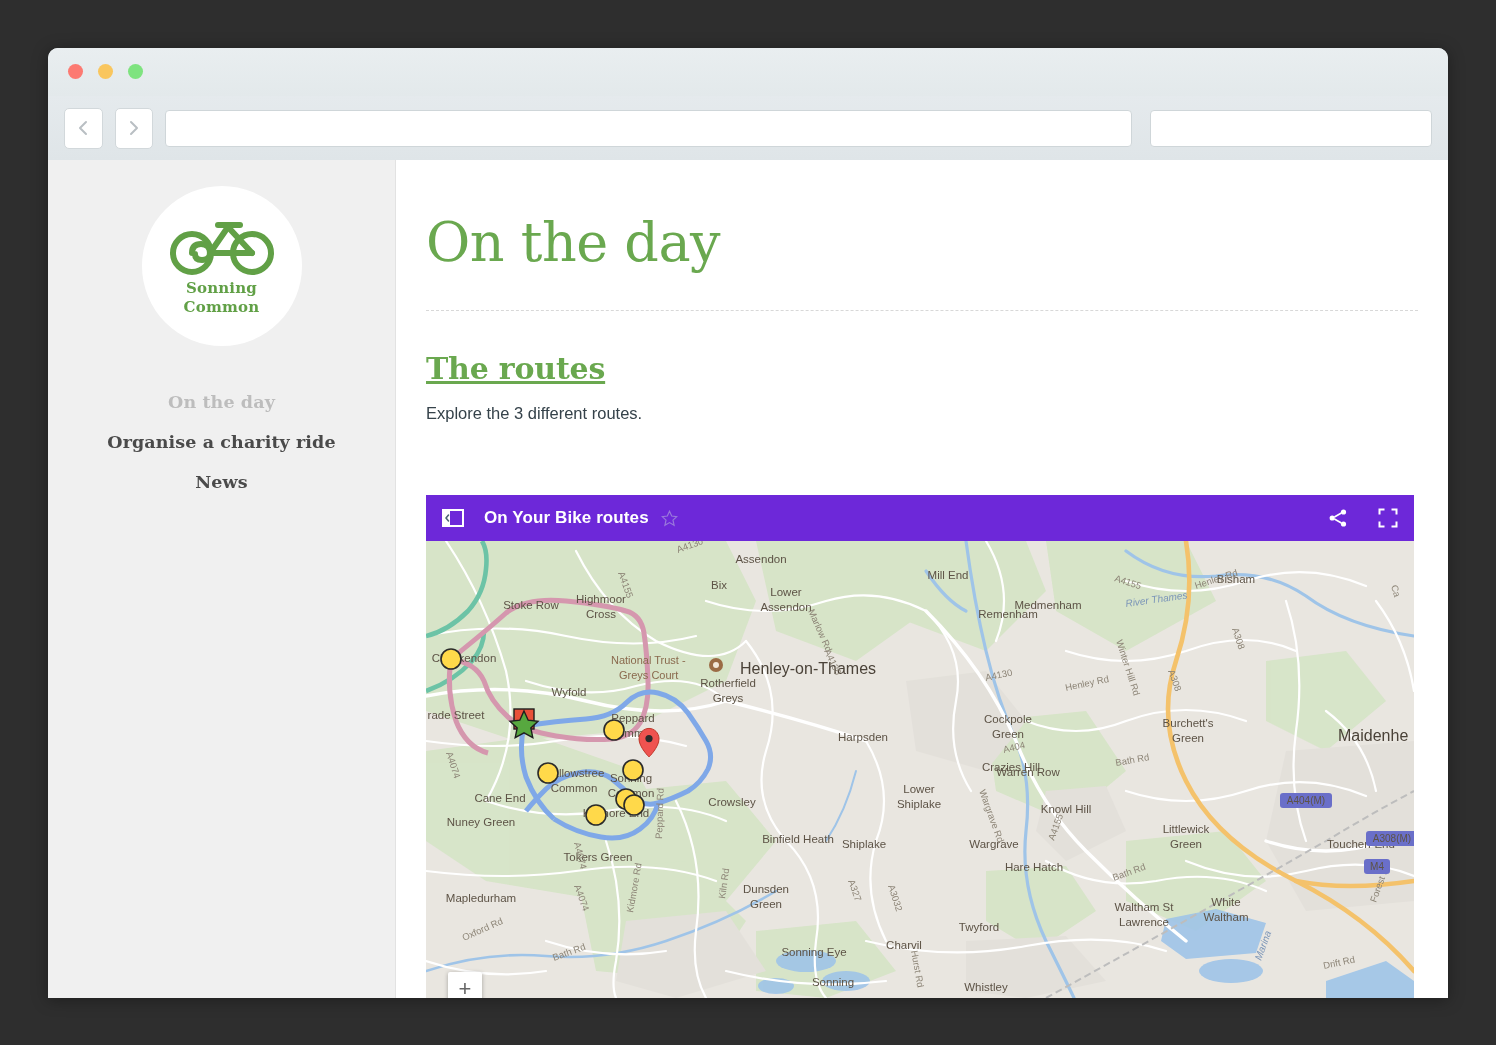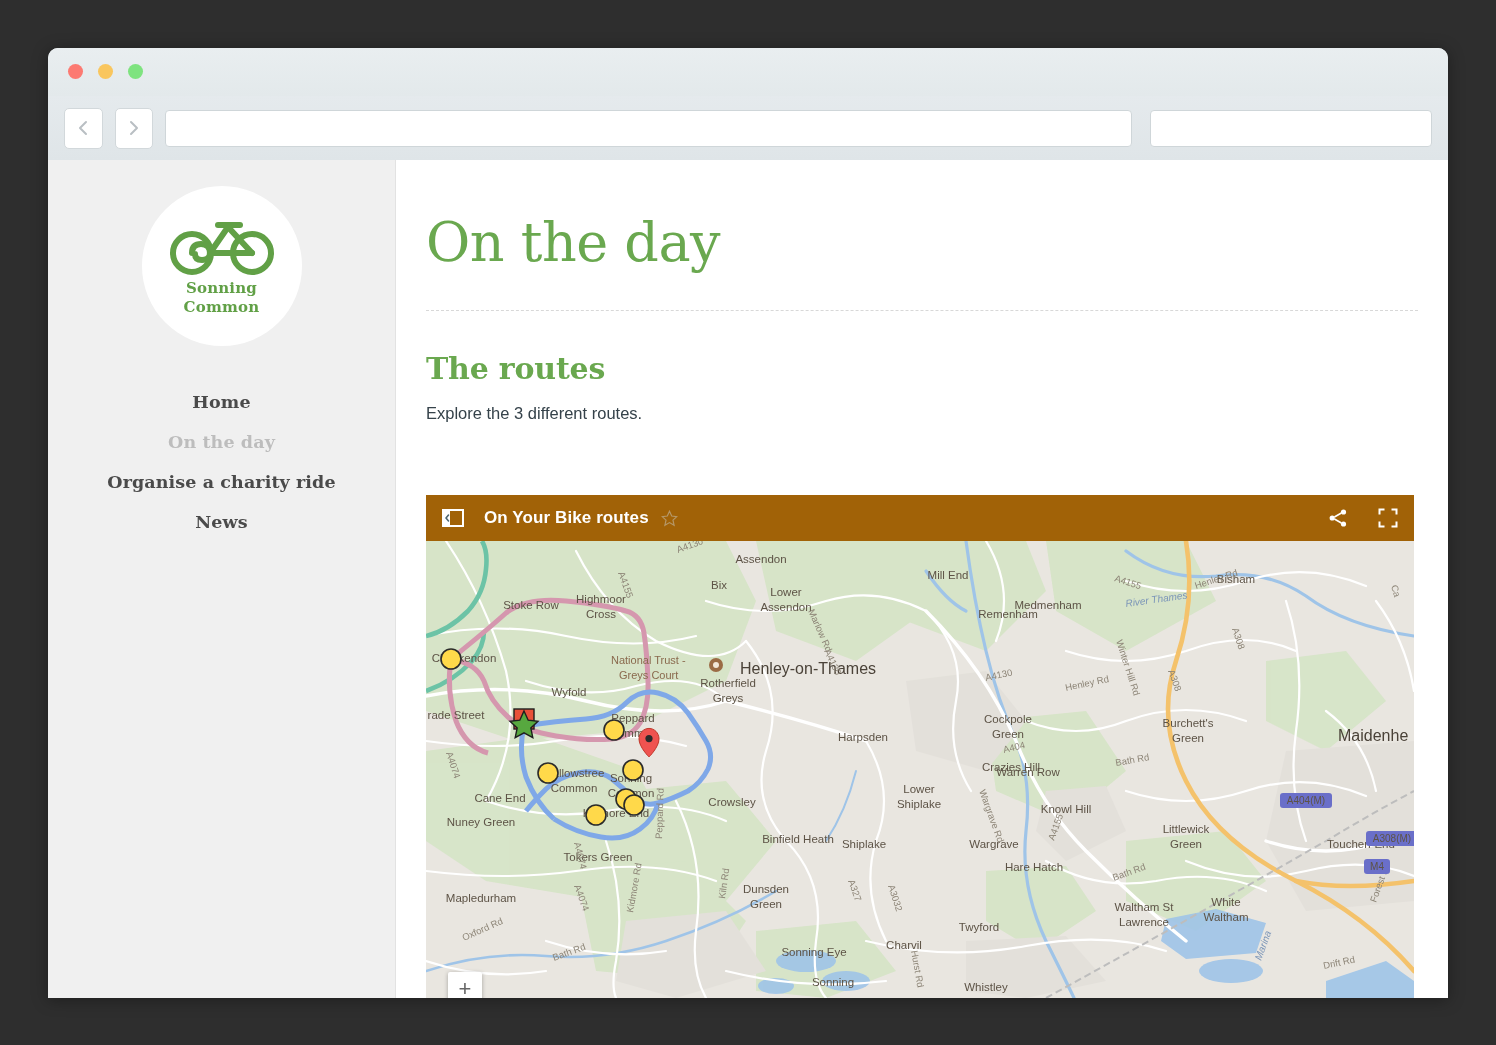--- a/index.html
+++ b/index.html
@@ -67,31 +67,31 @@
   .content{flex:1;padding:0;position:relative;overflow:hidden;}
   .page-title{
     margin:56px 0 0 30px;
     font-family:"DejaVu Serif", serif;font-weight:normal;
     font-size:54px;color:#6aa84f;line-height:1;letter-spacing:-.5px;
   }
   .rule{margin:40px 30px 0 30px;border-top:1px dashed #d8d8d8;}
   .section-title{
     margin:40px 0 0 30px;
     font-family:"DejaVu Serif", serif;font-weight:bold;
-    font-size:30px;color:#6aa84f;letter-spacing:-.2px;
+    font-size:30px;color:#6aa84f;letter-spacing:-.2px;text-decoration:underline;
   }
   .lede{margin:18px 0 0 30px;font-size:16.5px;color:#35424a;}
 
   
   .map-widget{
     position:absolute;left:30px;top:335px;width:988px;height:503px;overflow:hidden;
     background:#eae8e3;
   }
   .map-head{
-    height:46px;background:#a16207;display:flex;align-items:center;
+    height:46px;background:#6d28d9;display:flex;align-items:center;
     padding:16px 16px;box-sizing:border-box;position:relative;z-index:5;
   }
   .map-head .toggle{width:22px;height:20px;margin-right:20px;flex:none;}
   .map-title{
     color:#fff;font-weight:bold;font-size:17px;letter-spacing:.1px;
     white-space:nowrap;
   }
   .star{margin-left:12px;opacity:.45;flex:none;}
   .head-right{margin-left:auto;display:flex;align-items:center;gap:30px;}
 
@@ -160,21 +160,20 @@
             </g>
           </svg>
           <div class="brand">
             <div>Sonning</div>
             <div>Common</div>
           </div>
         </div>
       </div>
 
       <nav>
-        <a class="nav-item" href="#">Home</a>
         <a class="nav-item active" href="#">On the day</a>
         <a class="nav-item" href="#">Organise a charity ride</a>
         <a class="nav-item" href="#">News</a>
       </nav>
     </aside>
 
     <section class="content">
       <h1 class="page-title">On the day</h1>
       <div class="rule"></div>
       <h2 class="section-title">The routes</h2>

